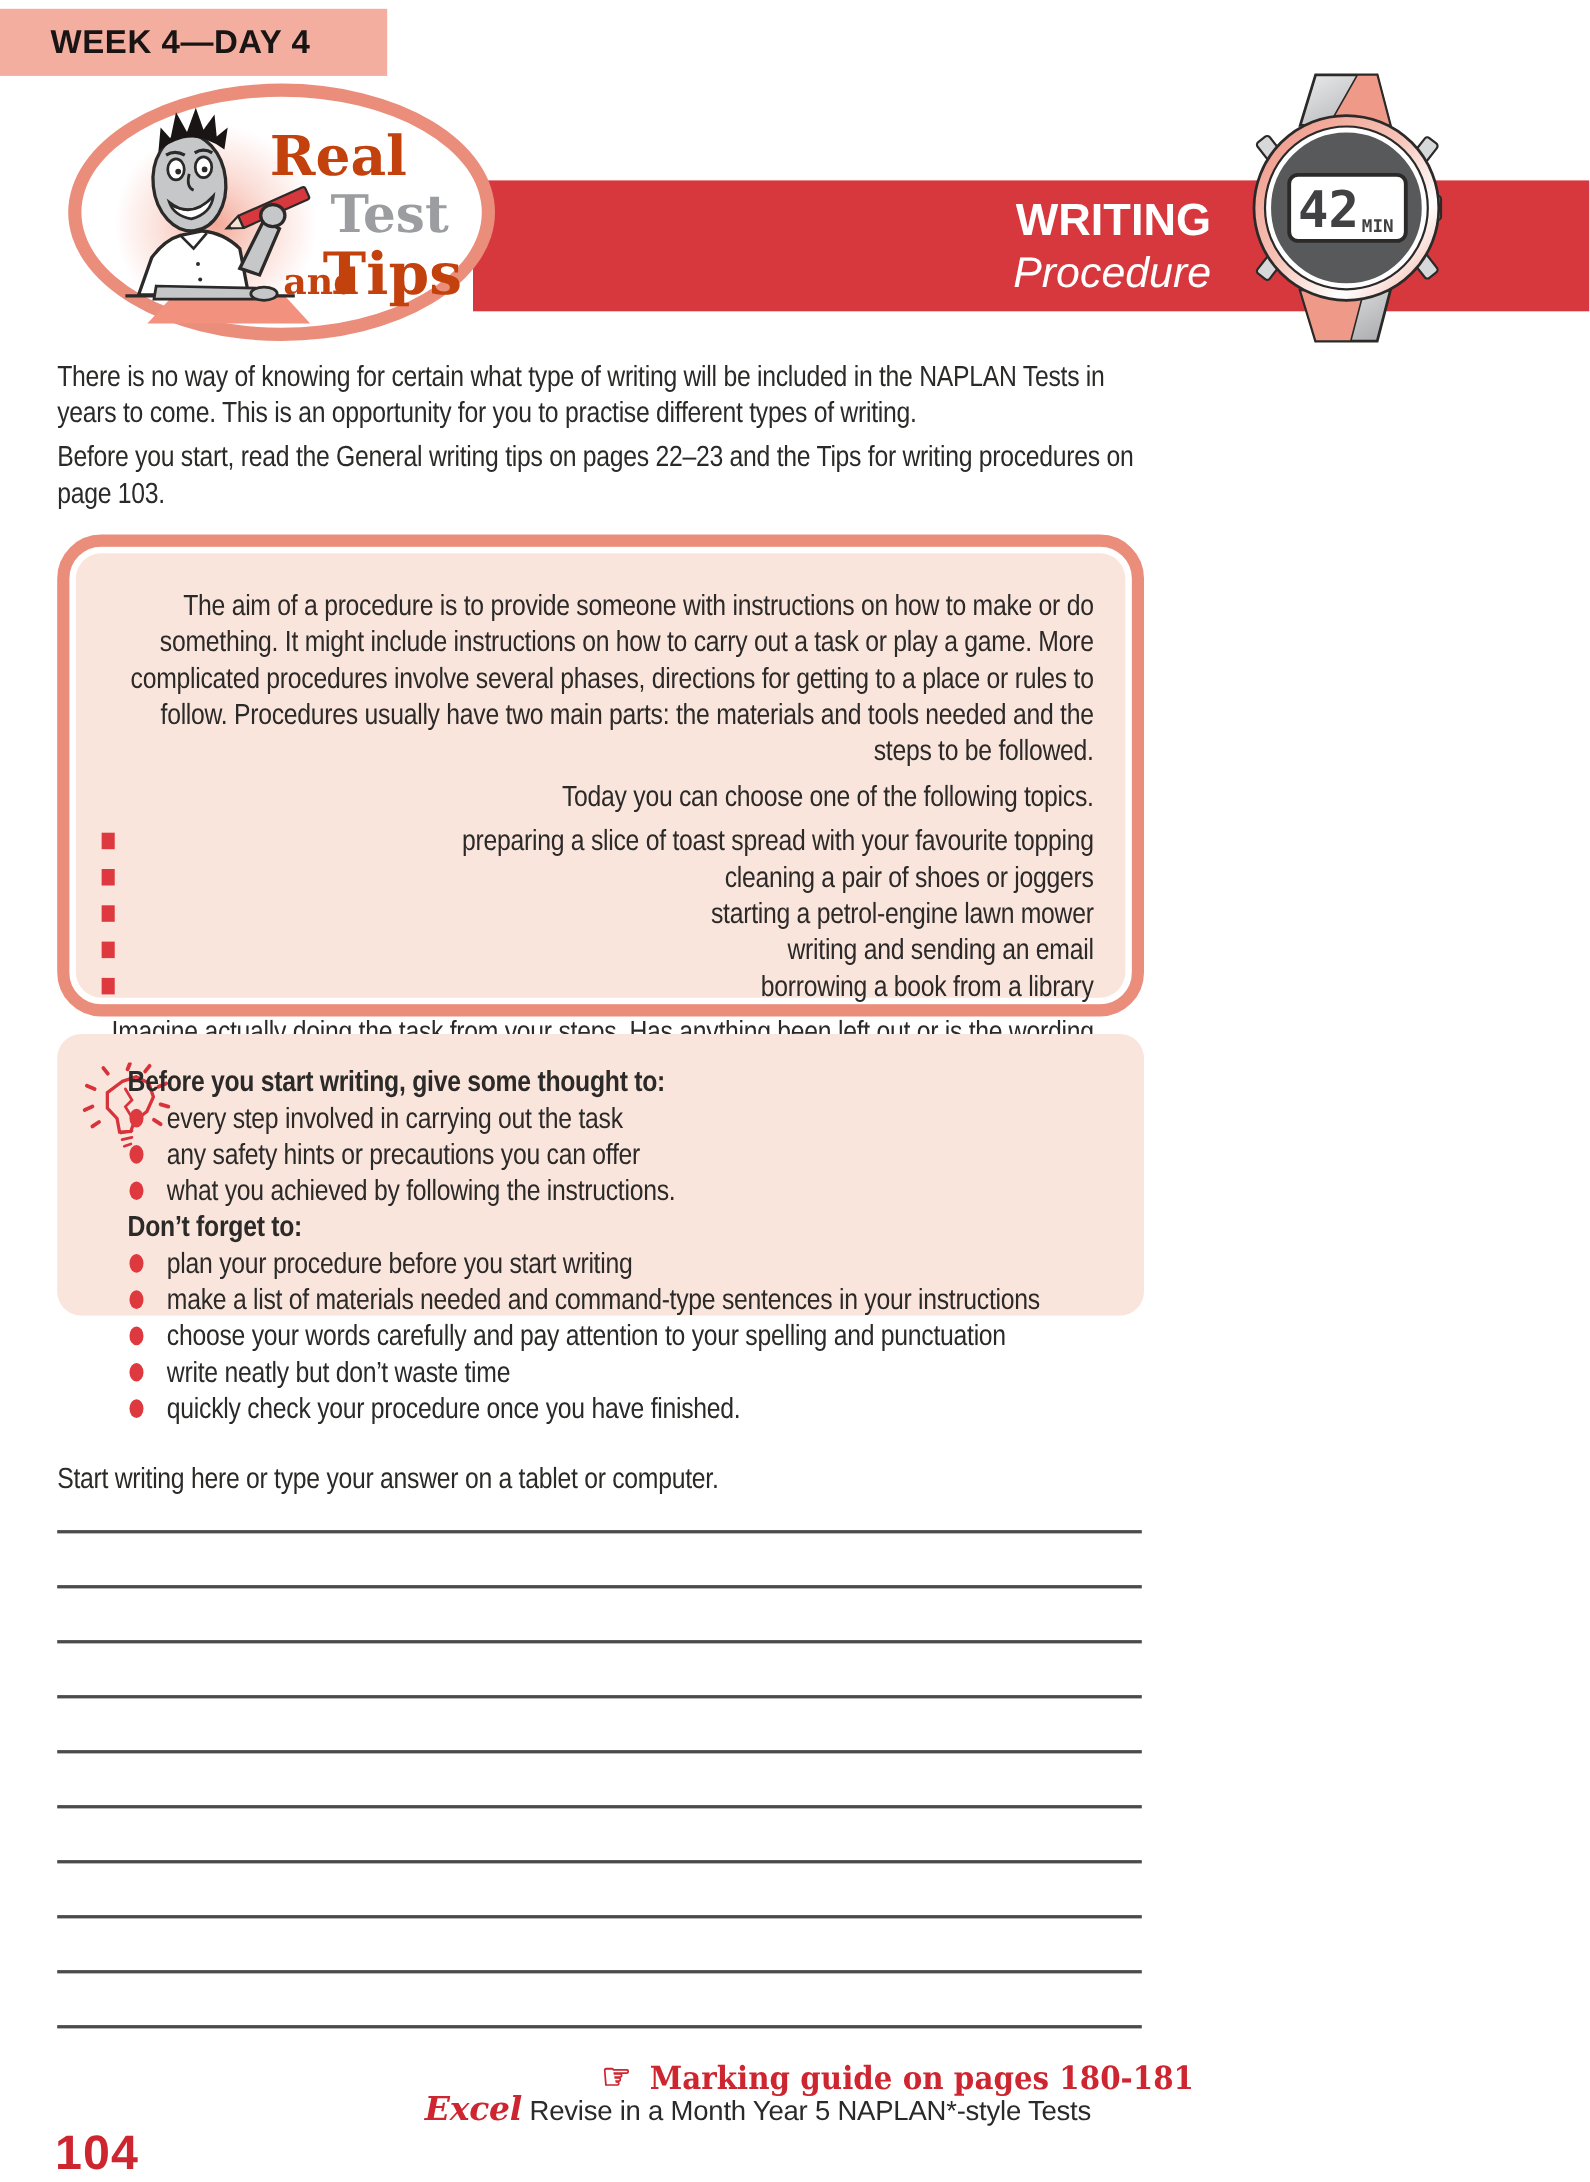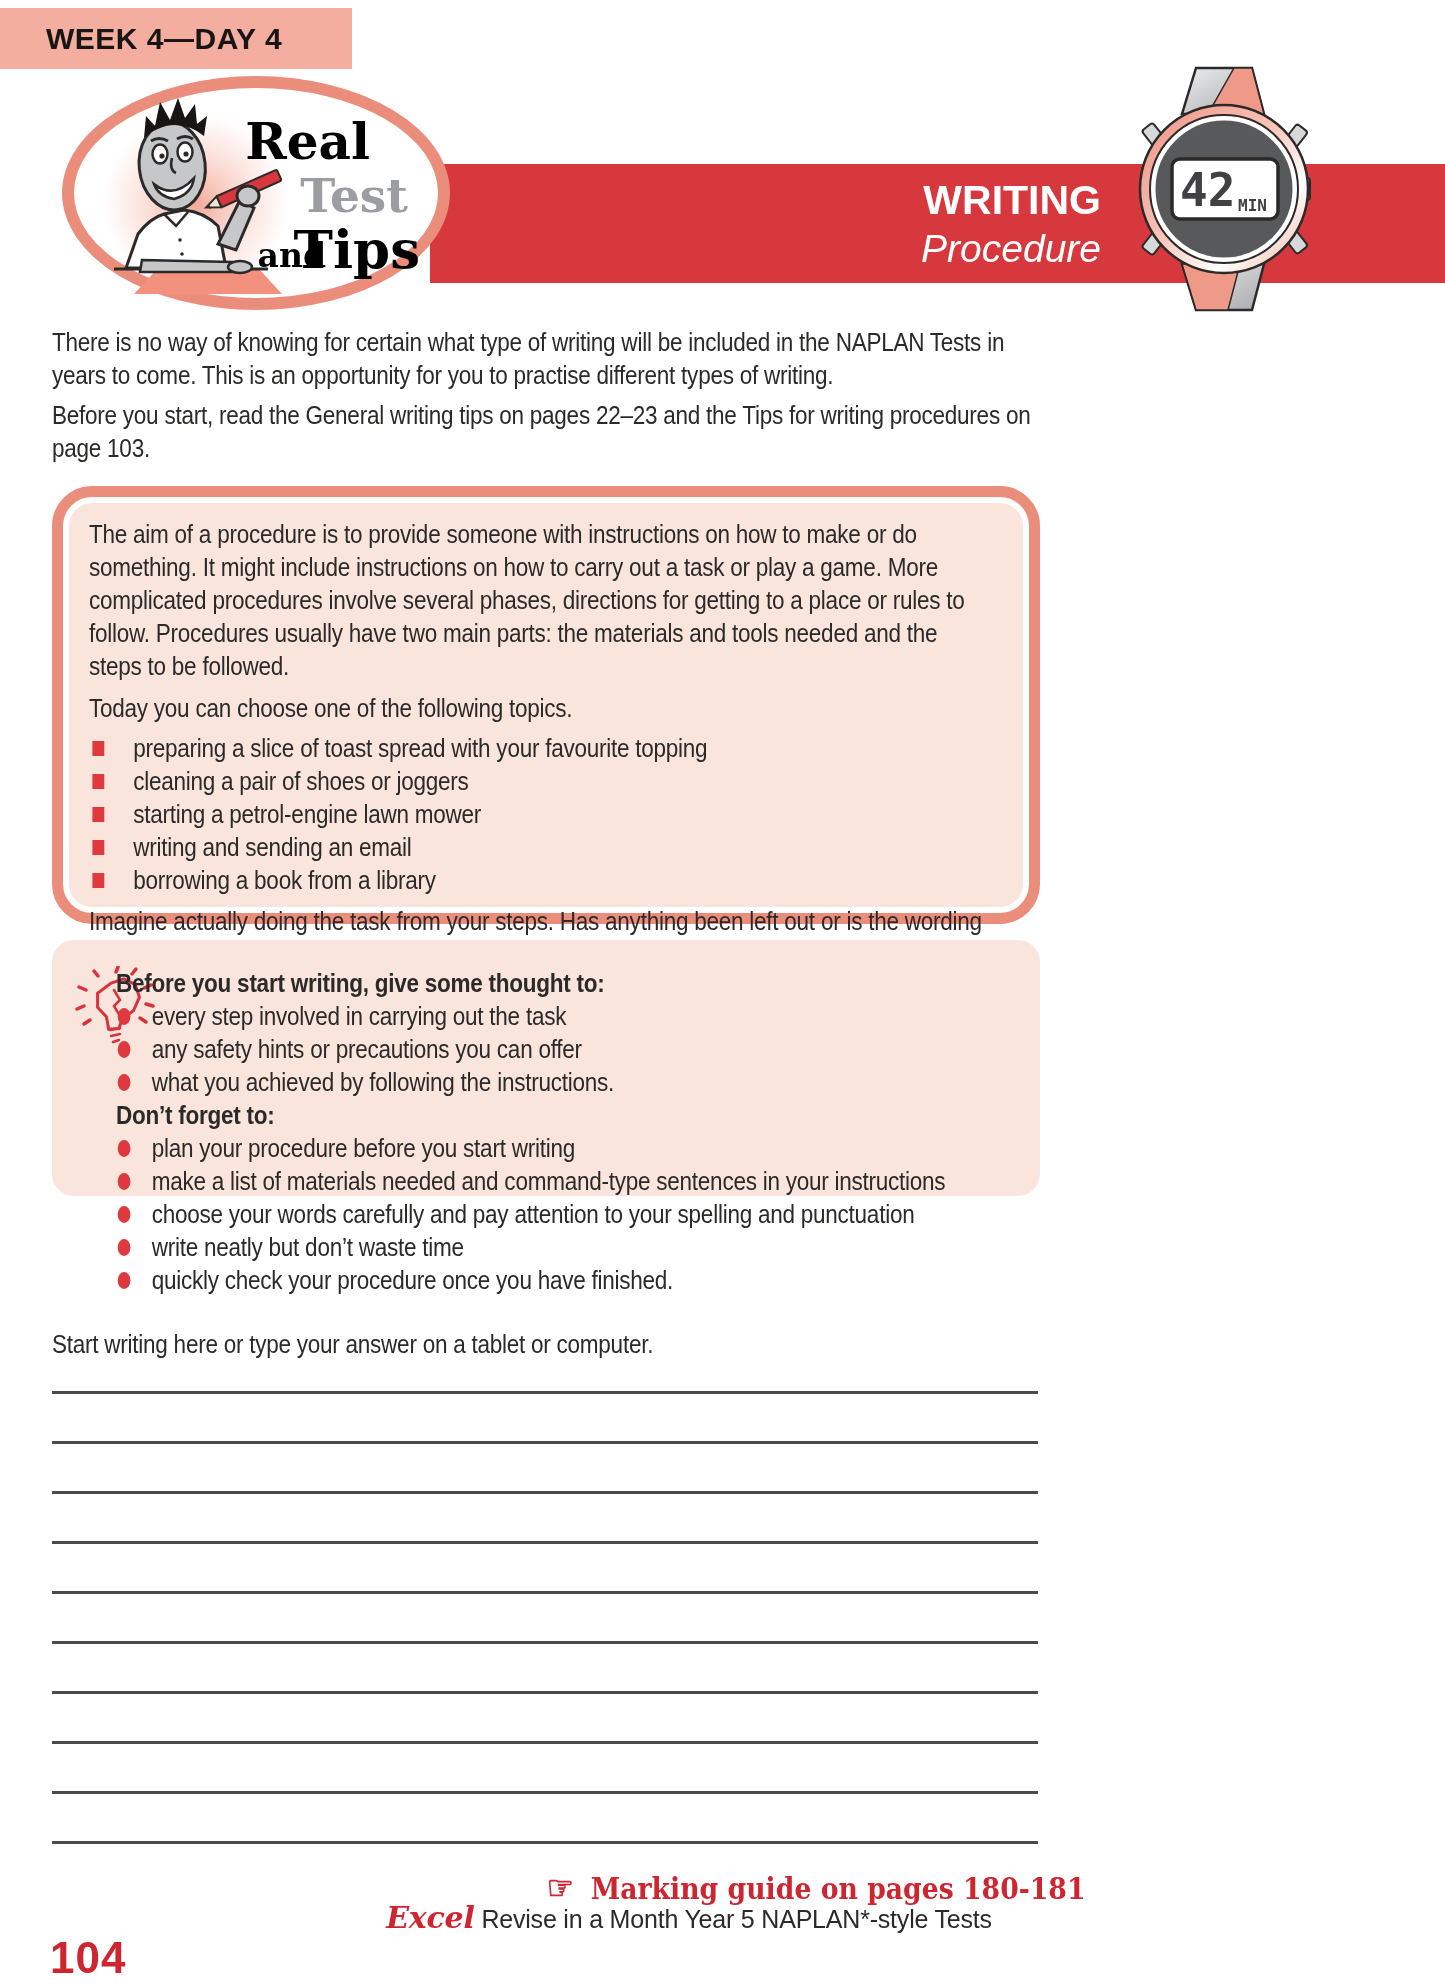--- a/index.html
+++ b/index.html
@@ -29,41 +29,42 @@
   }
   .banner .b-title { font-weight:bold; font-size:41px; line-height:50px; }
   .banner .b-sub  { font-style:italic; font-size:39px; line-height:48px; }
 
   
   .logo-oval {
     position:absolute; left:62px; top:76px; width:388px; height:234px;
     background:#ffffff; border:12px solid var(--coral,#eb8d7b);
     border-radius:50%; z-index:2;
   }
-  .logo-word { position:absolute; font-family:"DejaVu Serif", serif; font-weight:bold; color:#000000; }
+  .logo-word { position:absolute; font-family:"DejaVu Serif", serif; font-weight:bold; color:#c2410c; }
   .lw-real { right:68px;  top:24px;  font-size:50px; }
   .lw-test { right:30px;  top:80px;  font-size:47px; color:#9b9da0; }
   .lw-and  { right:112px; top:148px; font-size:33px; }
   .lw-tips { right:18px;  top:130px; font-size:53px; }
   .logo-man { position:absolute; left:16px; top:4px; width:220px; height:212px; }
 
   
   .watch { position:absolute; left:1136px; top:64px; width:176px; height:250px; z-index:3; }
 
   
   .intro { position:absolute; left:52px; top:326px; width:1180px; }
   .intro p + p { margin-top:7px; }
 
   
   .info-box {
     position:absolute; left:52px; top:486px; width:988px; height:438px;
     background:var(--pink-fill,#fae5dc);
     border:11px solid var(--coral,#eb8d7b); border-radius:40px;
     box-shadow: inset 0 0 0 6px #ffffff;
-    padding:21px 0 0 26px;
+    padding:37px 0 0 26px;
+    text-align:right;
   }
   .info-box .inner { width:1065px; }
   .info-box p + p { margin-top:9px; }
   .sq-list { list-style:none; margin:7px 0 8px 0; }
   .sq-list li { position:relative; padding-left:52px; }
   .sq-list li::before {
     content:""; position:absolute; left:4px; top:9px; width:14px; height:15px;
     background:var(--bullet-red,#df3940);
   }
 

